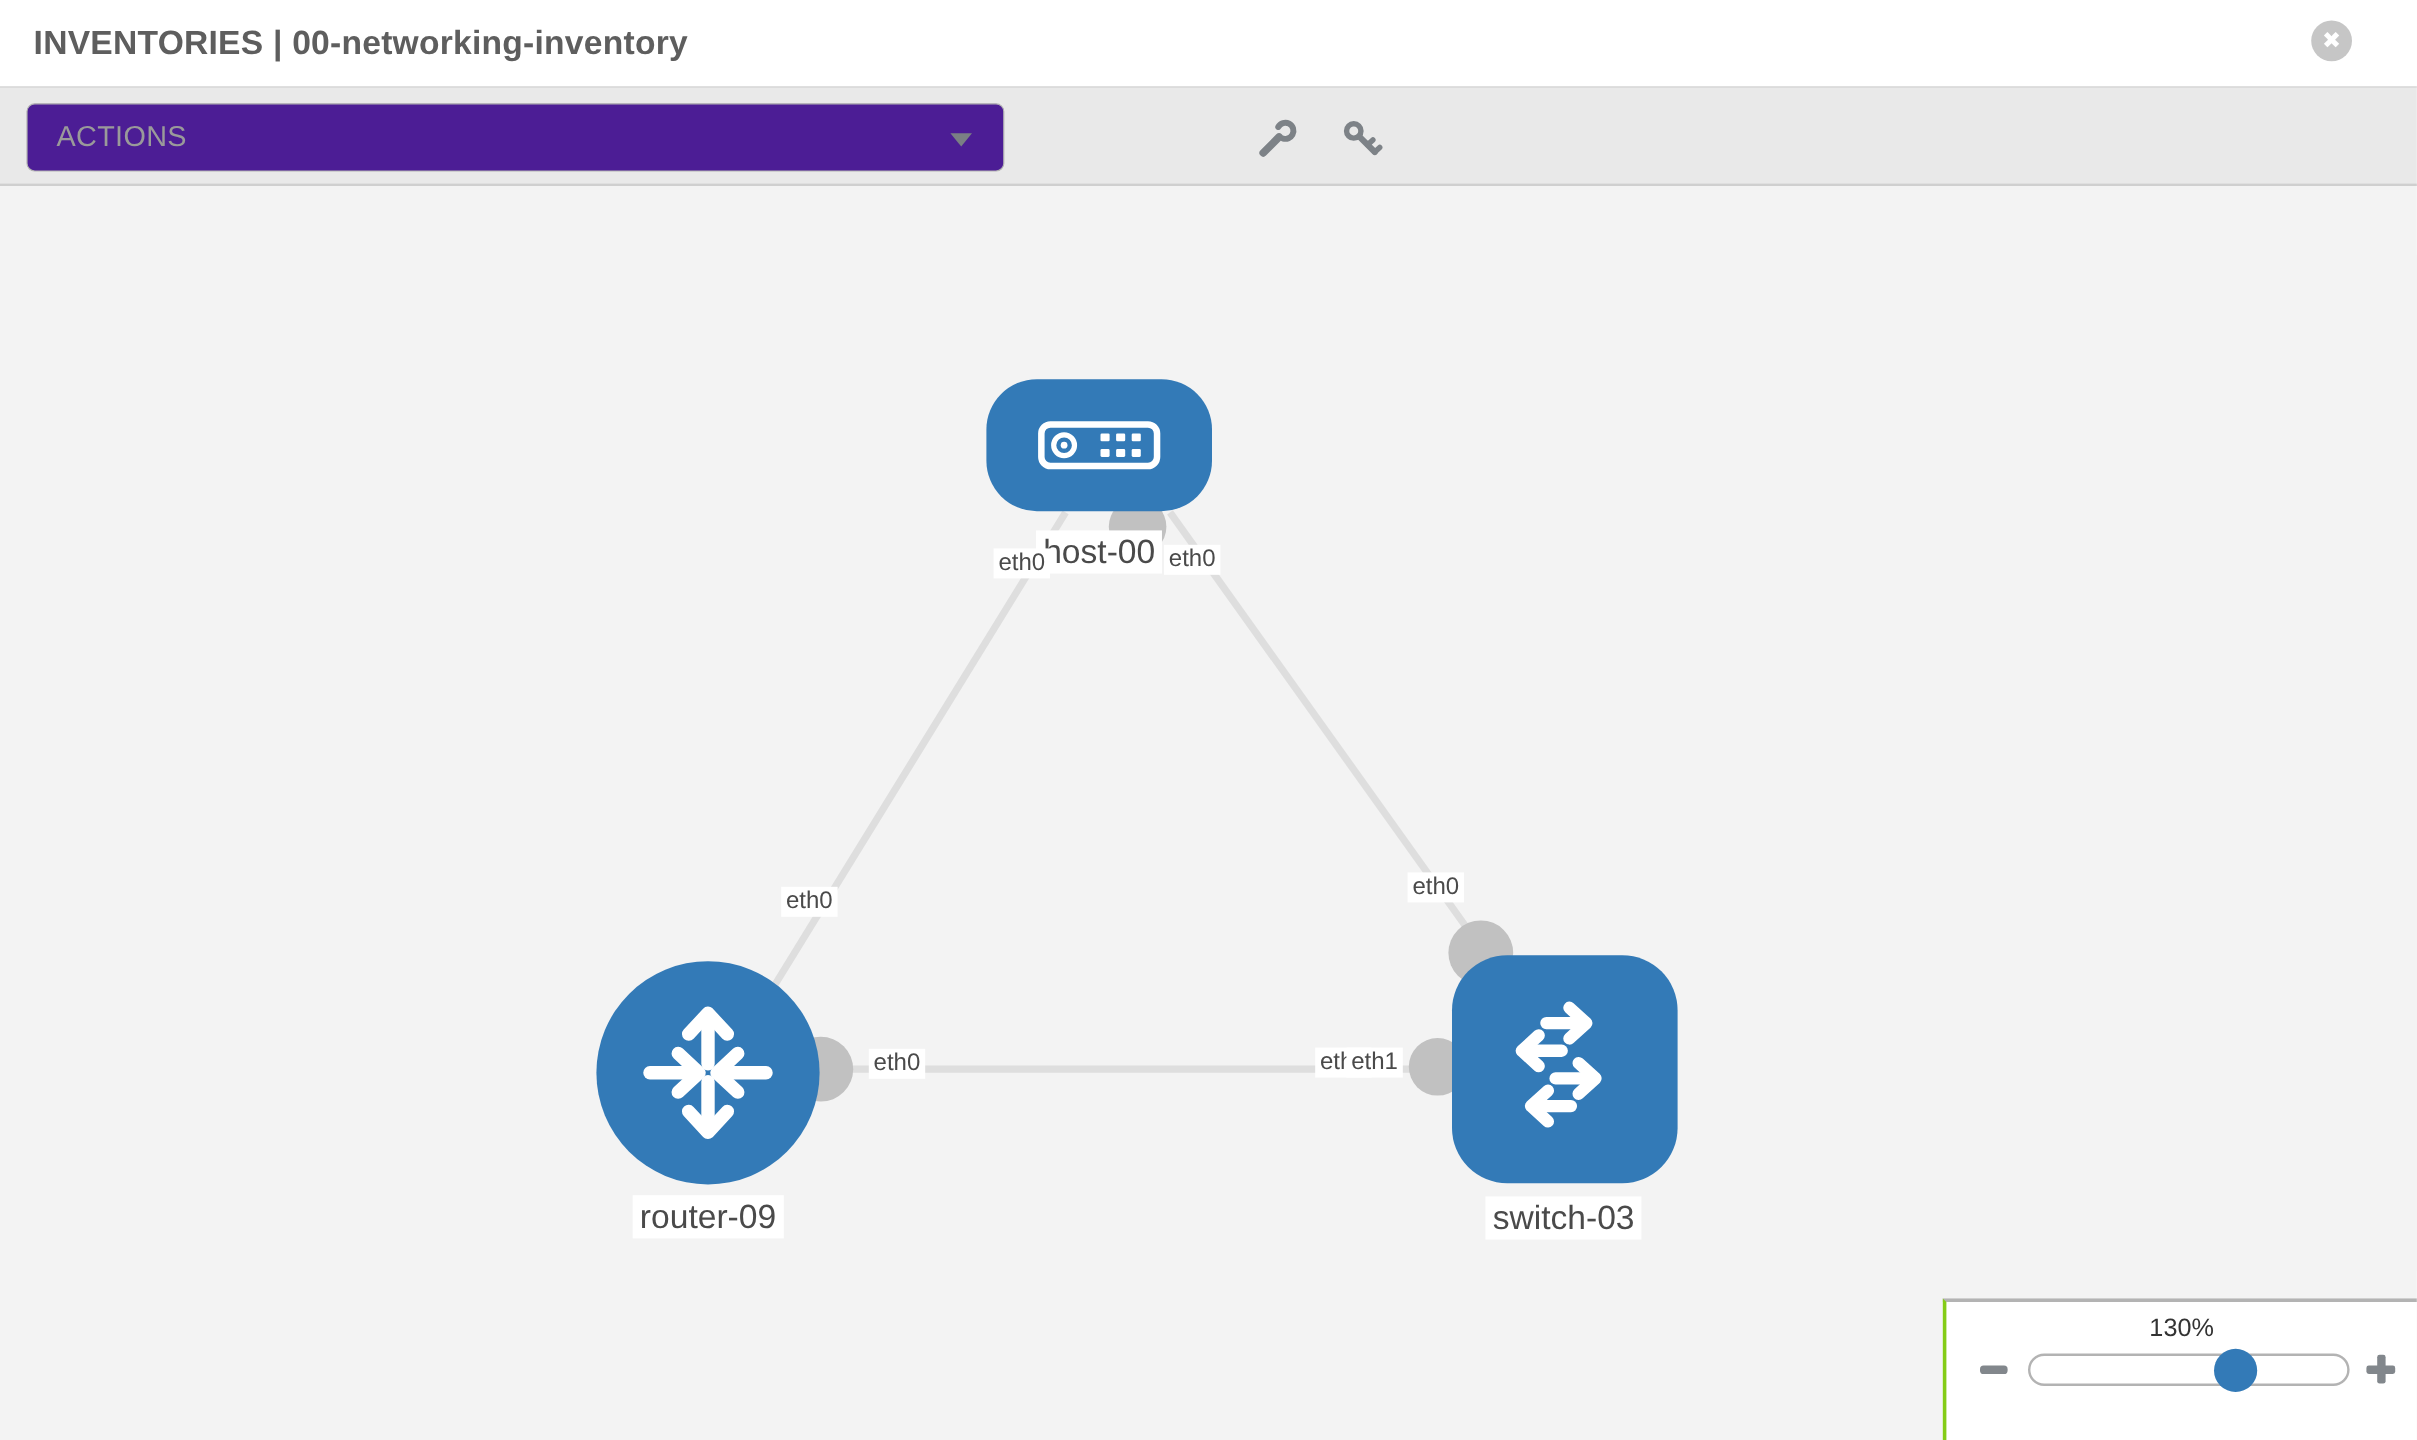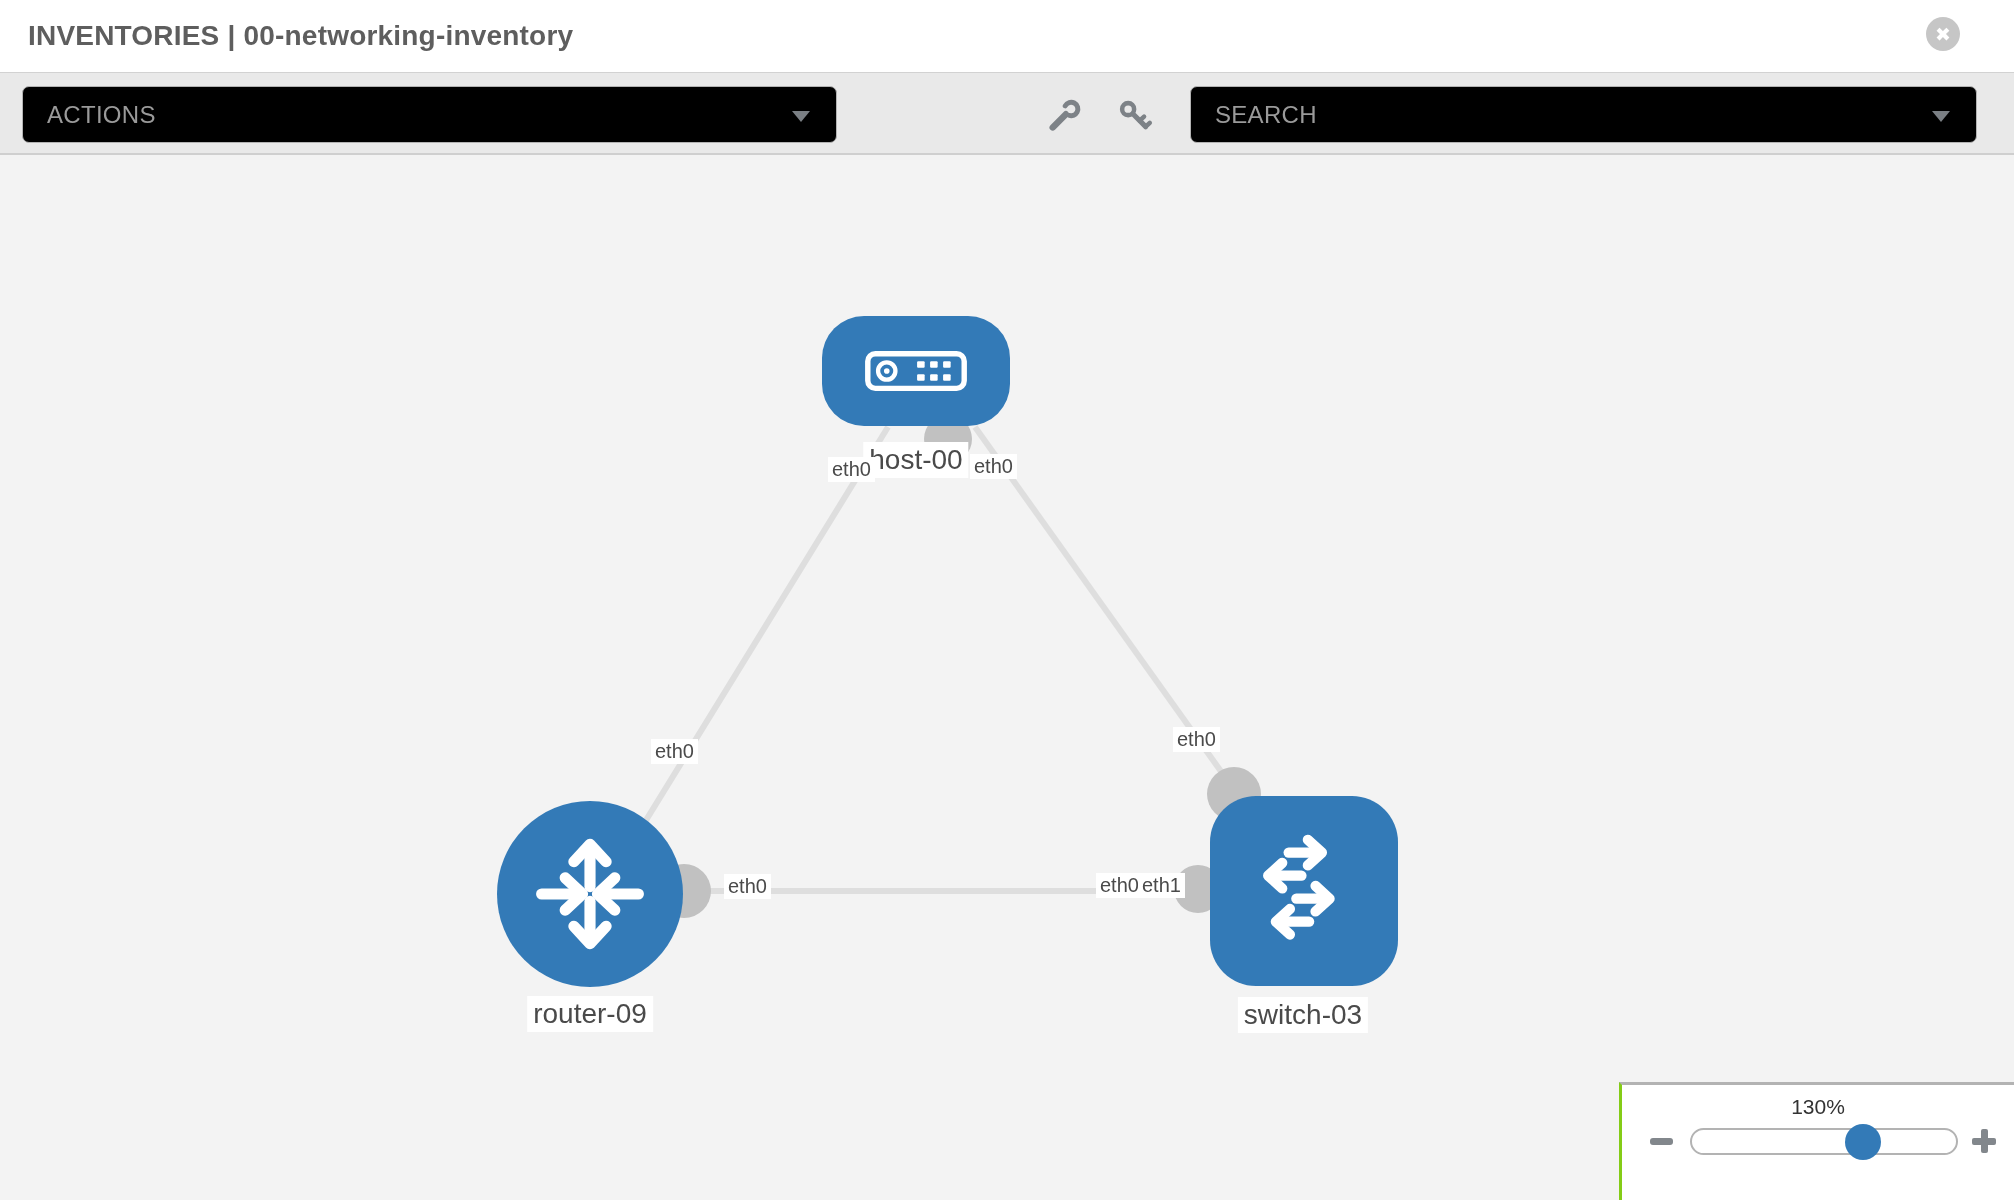--- a/index.html
+++ b/index.html
@@ -11,21 +11,21 @@
   .header{position:absolute;left:0;top:0;width:2014px;height:76px;background:#ffffff;}
   .page-title{position:absolute;left:28px;top:0;height:71px;line-height:71px;
               font-size:28px;font-weight:bold;color:#5e5e5e;letter-spacing:0.2px;}
   .close-btn{position:absolute;left:1926px;top:17px;width:34px;height:34px;border-radius:50%;
              background:#c6c6c6;display:flex;align-items:center;justify-content:center;cursor:pointer;}
   .close-btn span{color:#ffffff;font-size:19px;font-weight:bold;line-height:1;}
 
   
   .toolbar{position:absolute;left:0;top:72px;width:2014px;height:83px;background:#e9e9e9;
            border-top:1px solid #d2d2d2;border-bottom:2px solid #cfcfcf;box-sizing:border-box;}
-  .dropdown{position:absolute;top:13px;height:57px;background:#000000;border:1px solid #b3b3b3;
+  .dropdown{position:absolute;top:13px;height:57px;background:#4c1d95;border:1px solid #b3b3b3;
             border-radius:7px;box-sizing:border-box;display:flex;align-items:center;cursor:pointer;}
   .dd-actions{left:22px;width:815px;}
   .dd-search{left:1190px;width:787px;}
   .dd-label{margin-left:24px;font-size:24px;color:#9a9a9a;letter-spacing:0.3px;}
   .caret{position:absolute;right:26px;top:24px;width:0;height:0;
          border-left:9px solid transparent;border-right:9px solid transparent;
          border-top:11px solid #7a7f84;}
   .tool-icon{position:absolute;top:24px;width:38px;height:38px;cursor:pointer;}
   .tool-wrench{left:1046px;}
   .tool-key{left:1116px;}
@@ -44,21 +44,21 @@
   .chip-if{font-size:20px;padding:1px 4px;}
   .lbl-host{left:916px;top:287px;}
   .lbl-router{left:590px;top:841px;}
   .lbl-switch{left:1303px;top:842px;}
   .if-host-left{left:828px;top:302px;}
   .if-host-right{left:970px;top:299px;}
   .if-link-router{left:651px;top:584px;}
   .if-link-switch{left:1173px;top:572px;}
   .if-router-right{left:724px;top:719px;}
   .if-switch-back{left:1096px;top:718px;z-index:4;}
-  .if-switch-front{left:1122px;top:718px;z-index:5;margin-left:16px;}
+  .if-switch-front{left:1122px;top:718px;z-index:5;}
 
   
   .zoom-panel{position:absolute;left:1619px;top:1082px;width:395px;height:118px;background:#ffffff;
               border-top:3px solid #b3b3b3;border-left:3px solid #84cc16;box-sizing:border-box;z-index:6;}
   .zoom-value{position:absolute;left:0;top:10px;width:100%;text-align:center;
               font-size:21px;color:#333333;}
   .zoom-track{position:absolute;left:68px;top:43px;width:268px;height:27px;background:#ffffff;
               border:2px solid #b3b3b3;border-radius:14px;box-sizing:border-box;cursor:pointer;}
   .zoom-thumb{position:absolute;left:223px;top:39px;width:36px;height:36px;border-radius:50%;
               background:#337ab7;cursor:pointer;}
@@ -99,24 +99,20 @@
       <svg width="38" height="38" viewBox="0 0 26 26">
         <g stroke="#7d8287" fill="none" stroke-linecap="round">
           <circle cx="8.3" cy="8.3" r="4.1" stroke-width="3.1"></circle>
           <path d="M11.5 11.5 L20.3 20.3" stroke-width="3.5"></path>
           <path d="M16.2 16.2 L19.2 13.4" stroke-width="3.1"></path>
           <path d="M20.3 20.3 L23.1 17.7" stroke-width="3.1"></path>
         </g>
       </svg>
     </div>
 
-    <div class="dropdown dd-search">
-      <span class="dd-label">SEARCH</span>
-      <span class="caret"></span>
-    </div>
   </div>
 
   <div class="canvas">
 
     <svg class="links-svg" width="2014" height="1045">
 
       <path d="M888 272 L600 740" stroke="#dedede" stroke-width="6" fill="none"></path>
       <path d="M975 272 L1245 650" stroke="#dedede" stroke-width="6" fill="none"></path>
       <path d="M590 736 L1310 736" stroke="#dedede" stroke-width="6" fill="none"></path>
 

